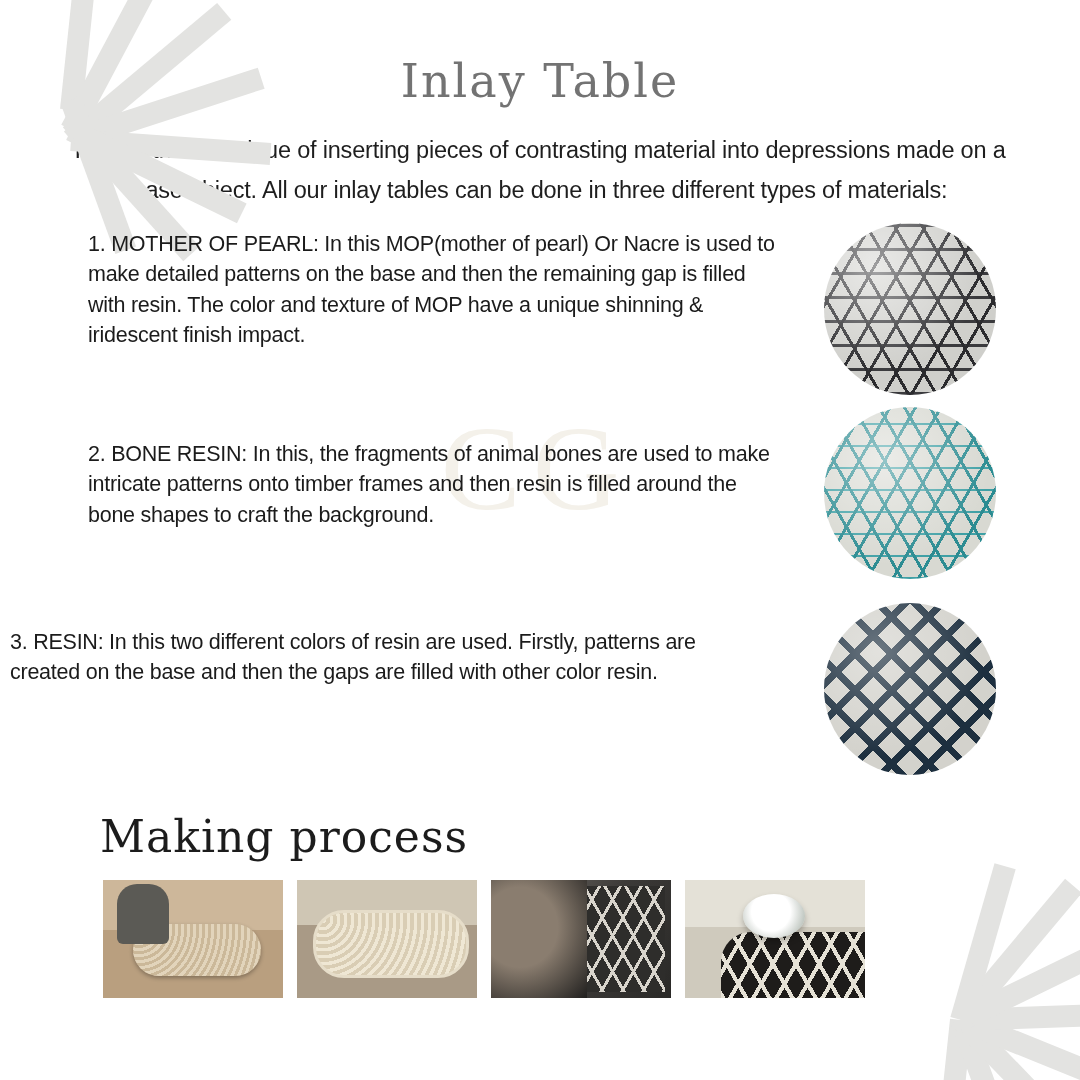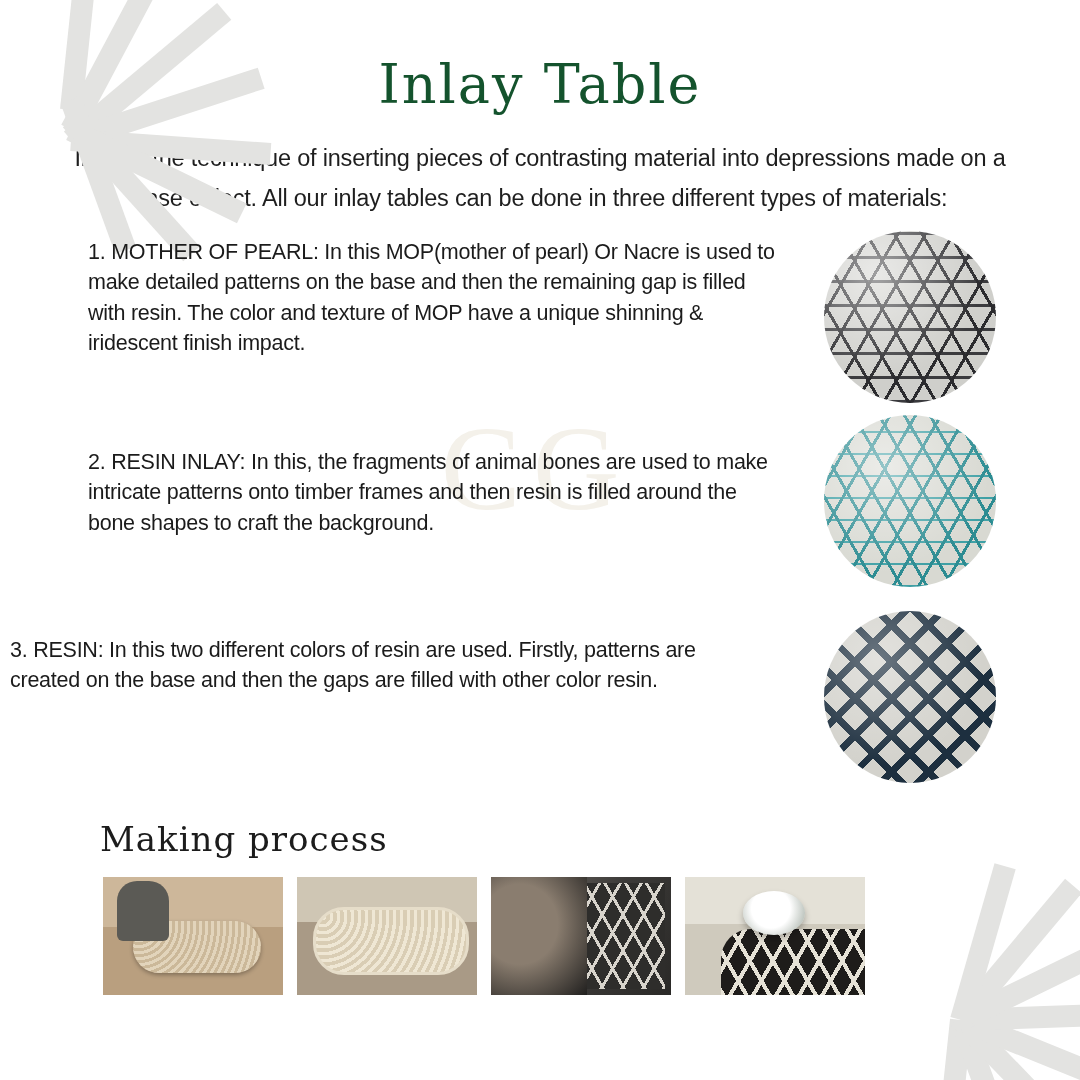--- a/index.html
+++ b/index.html
@@ -57,24 +57,24 @@
   
   .page {
     position: relative;
     width: 1080px;
     height: 1080px;
   }
 
   .title {
     text-align: center;
     font-family: "DejaVu Serif", serif;
-    font-size: 54px;
+    font-size: 46px;
     font-weight: 400;
     letter-spacing: 2px;
-    color: #14532d;
+    color: #737373;
     margin: 0;
     padding-top: 58px;
     line-height: 1;
   }
 
   .intro {
     width: 940px;
     margin: 26px auto 0 auto;
     text-align: center;
     font-size: 23.5px;
@@ -135,21 +135,21 @@
   .sw-resin {
     background:
       radial-gradient(circle at 32% 28%, rgba(255,255,255,0.35), rgba(255,255,255,0) 62%),
       repeating-linear-gradient(45deg, #1d2f3f 0 7px, rgba(0,0,0,0) 7px 26px),
       repeating-linear-gradient(-45deg, #1d2f3f 0 7px, rgba(0,0,0,0) 7px 26px),
       #d3d2cc;
   }
 
   .making-title {
     font-family: "DejaVu Serif", serif;
-    font-size: 34px;
+    font-size: 44px;
     font-weight: 400;
     letter-spacing: 1px;
     color: #1c1c1c;
     margin: 4px 0 0 100px;
   }
 
   .process-row {
     display: flex;
     gap: 14px;
     margin: 18px 0 0 103px;
@@ -286,21 +286,21 @@
         <span>1.</span>
         <span>MOTHER OF PEARL:</span>
         <span>In this MOP(mother of pearl) Or Nacre is used to make detailed patterns on the base and then the remaining gap is filled with resin. The color and texture of MOP have a unique shinning &amp; iridescent finish impact.</span>
       </div>
       <div class="swatch sw-mop" style="top:-6px;"></div>
     </div>
 
     <div class="section" style="margin-top:30px;">
       <div class="text">
         <span>2.</span>
-        <span>RESIN INLAY:</span>
+        <span>BONE RESIN:</span>
         <span>In this, the fragments of animal bones are used to make intricate patterns onto timber frames and then resin is filled around the bone shapes to craft the background.</span>
       </div>
       <div class="swatch sw-bone" style="top:-32px;"></div>
     </div>
 
     <div class="section" style="margin-top:8px;padding-left:10px;">
       <div class="text">
         <span>3.</span>
         <span>RESIN:</span>
         <span>In this two different colors of resin are used. Firstly, patterns are created on the base and then the gaps are filled with other color resin.</span>

